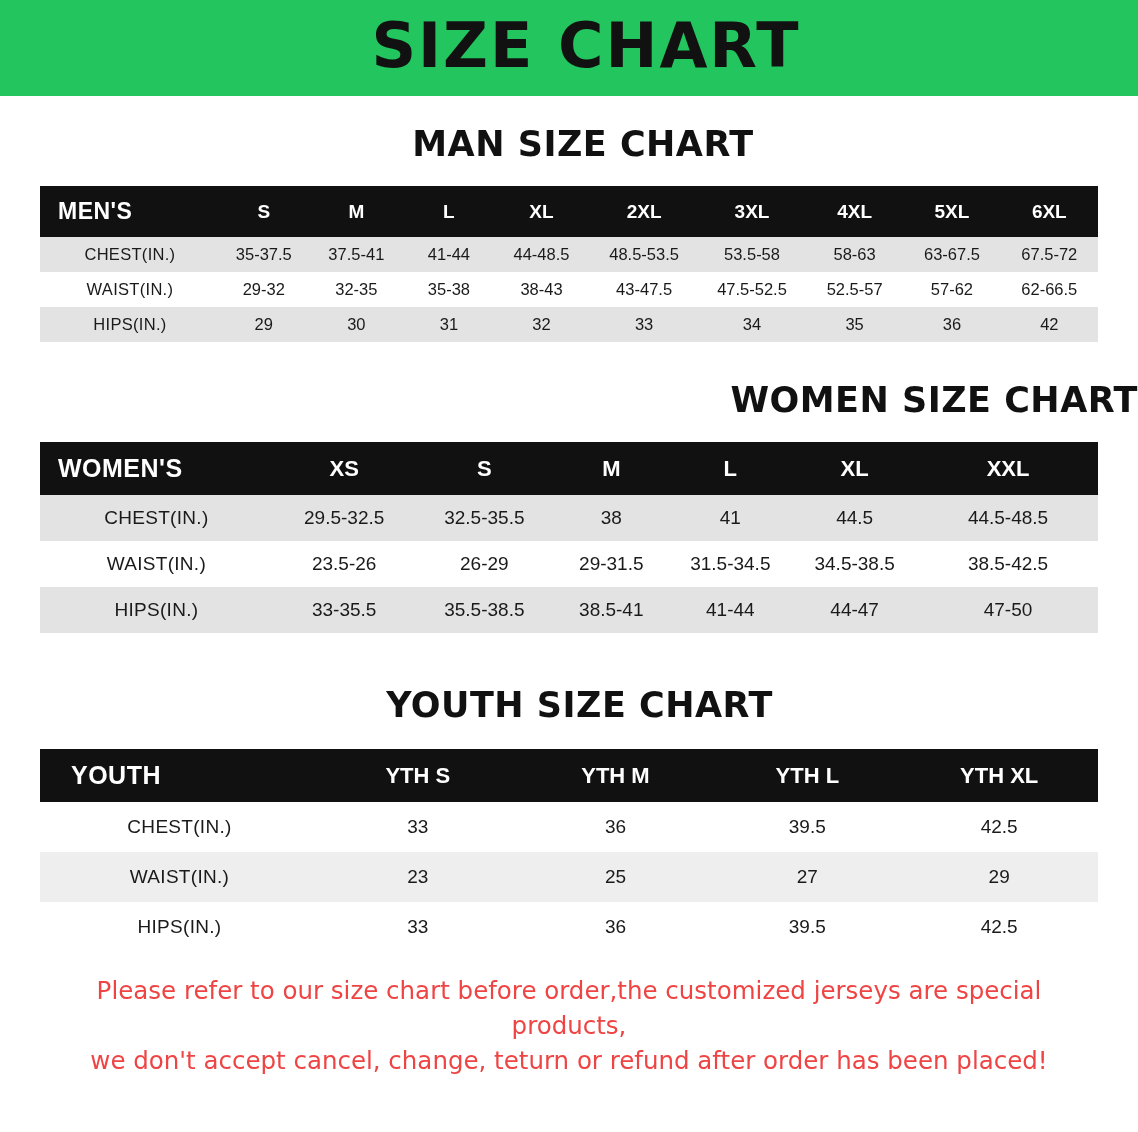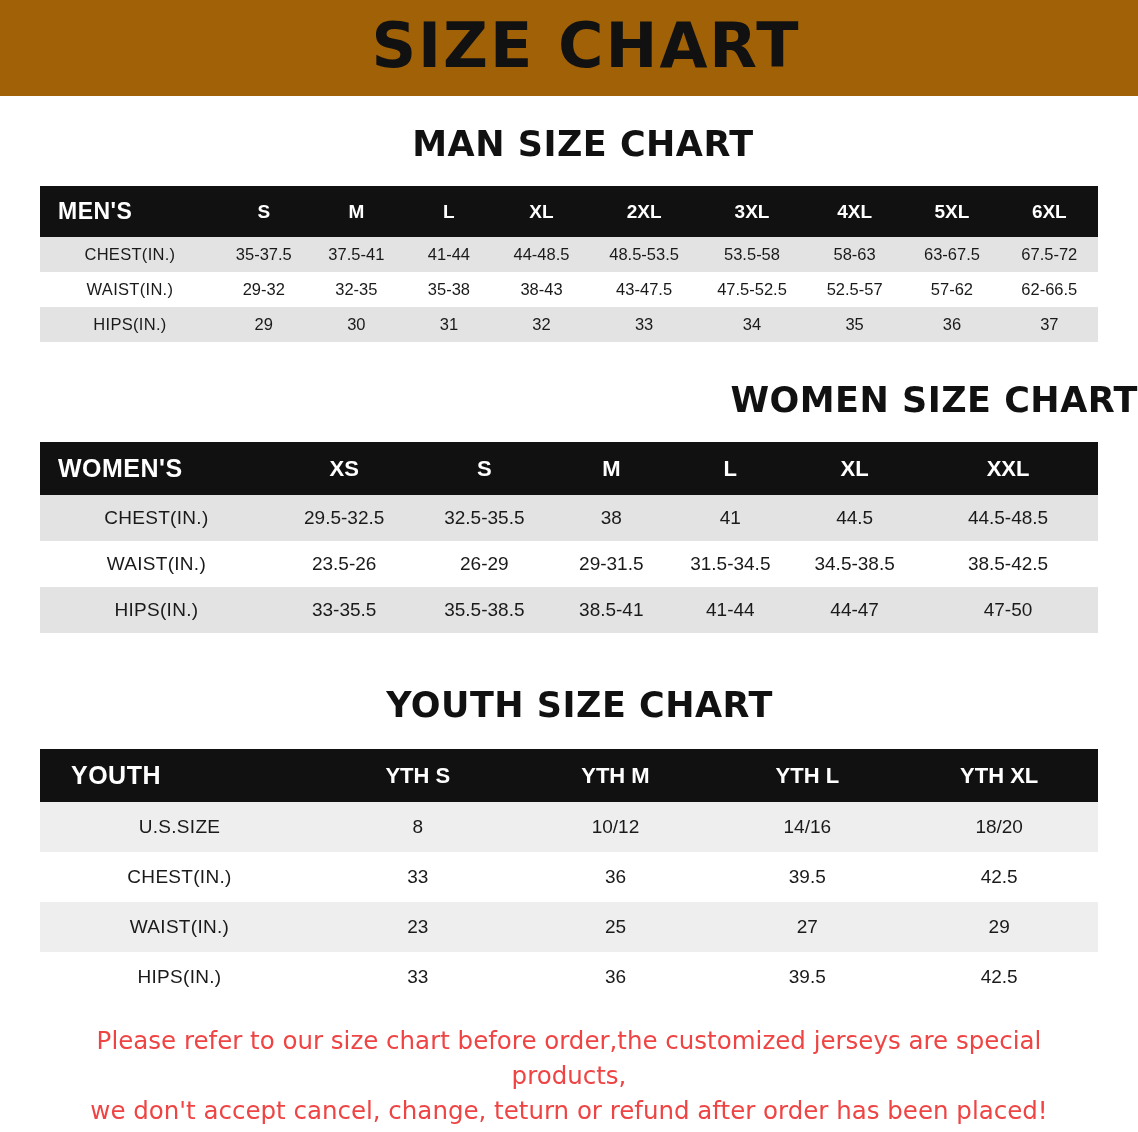--- a/index.html
+++ b/index.html
@@ -13,21 +13,21 @@
     height: 1132px;
     font-family: "Liberation Sans", sans-serif;
     color: #111111;
     overflow: hidden;
   }
 
   
   .banner {
     width: 100%;
     height: 96px;
-    background: #a16207;
+    background: #22c55e;
     display: flex;
     align-items: center;
     justify-content: center;
     padding-left: 34px;
   }
   .banner-title {
     font-family: "DejaVu Sans", sans-serif;
     font-weight: bold;
     font-size: 62px;
     letter-spacing: 2px;
@@ -172,21 +172,21 @@
       <tr class="shade">
         <td class="rowlabel">HIPS(IN.)</td>
         <td>29</td>
         <td>30</td>
         <td>31</td>
         <td>32</td>
         <td>33</td>
         <td>34</td>
         <td>35</td>
         <td>36</td>
-        <td>37</td>
+        <td>42</td>
       </tr>
     </tbody>
   </table>
 </div>
 
 <h2 class="section-title" id="women-title">WOMEN SIZE CHART</h2>
 <div class="table-wrap">
   <table id="women-table">
     <thead>
       <tr>
@@ -237,27 +237,20 @@
     <thead>
       <tr>
         <th class="rowhead" style="width:24%">YOUTH</th>
         <th style="width:17%">YTH S</th>
         <th style="width:17%">YTH M</th>
         <th style="width:16%">YTH L</th>
         <th style="width:17%">YTH XL</th>
       </tr>
     </thead>
     <tbody>
-      <tr class="shade">
-        <td class="rowlabel">U.S.SIZE</td>
-        <td>8</td>
-        <td>10/12</td>
-        <td>14/16</td>
-        <td>18/20</td>
-      </tr>
       <tr class="plain">
         <td class="rowlabel">CHEST(IN.)</td>
         <td>33</td>
         <td>36</td>
         <td>39.5</td>
         <td>42.5</td>
       </tr>
       <tr class="shade">
         <td class="rowlabel">WAIST(IN.)</td>
         <td>23</td>

